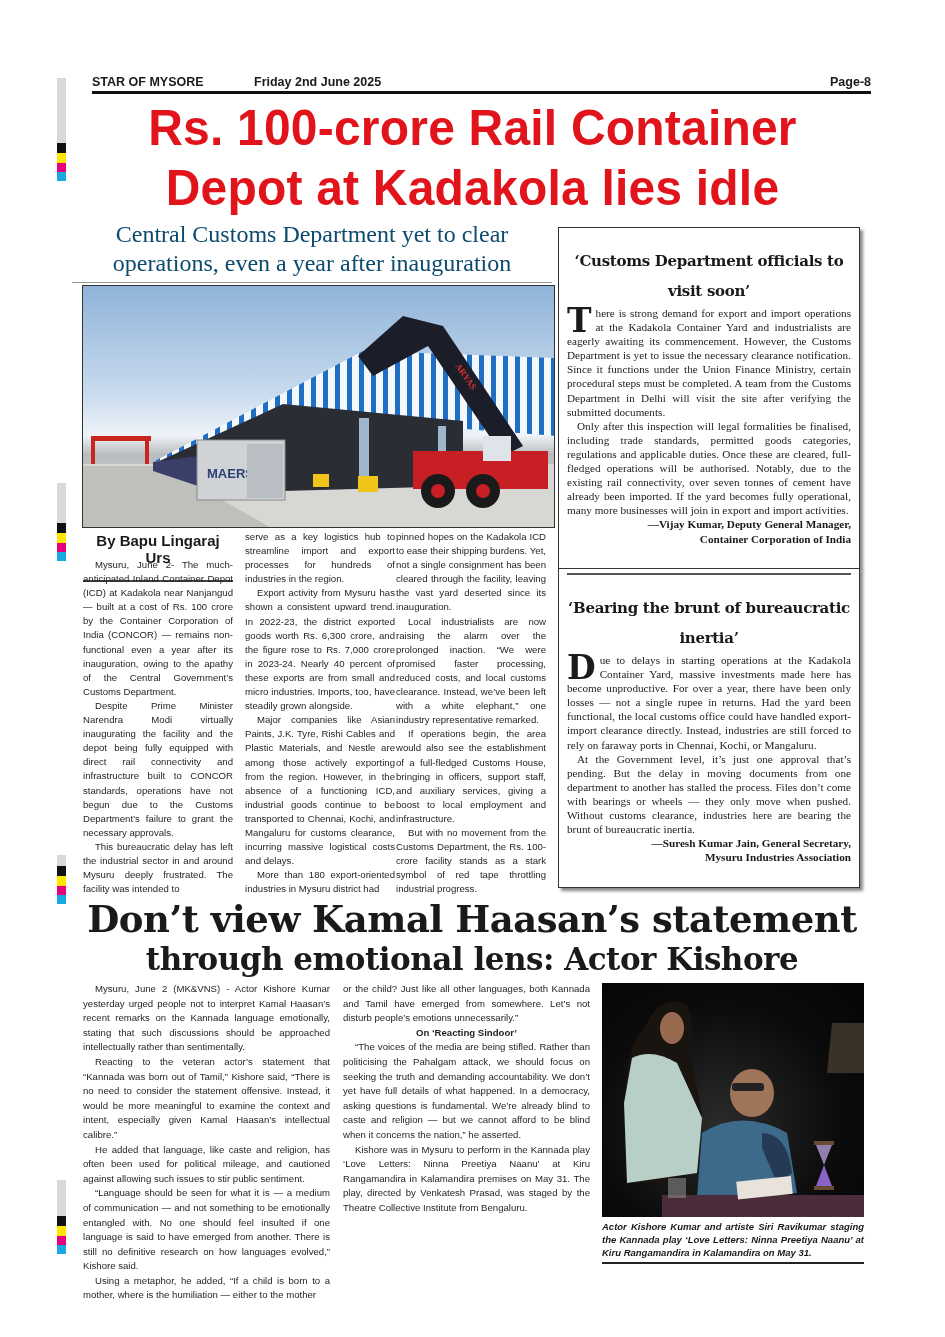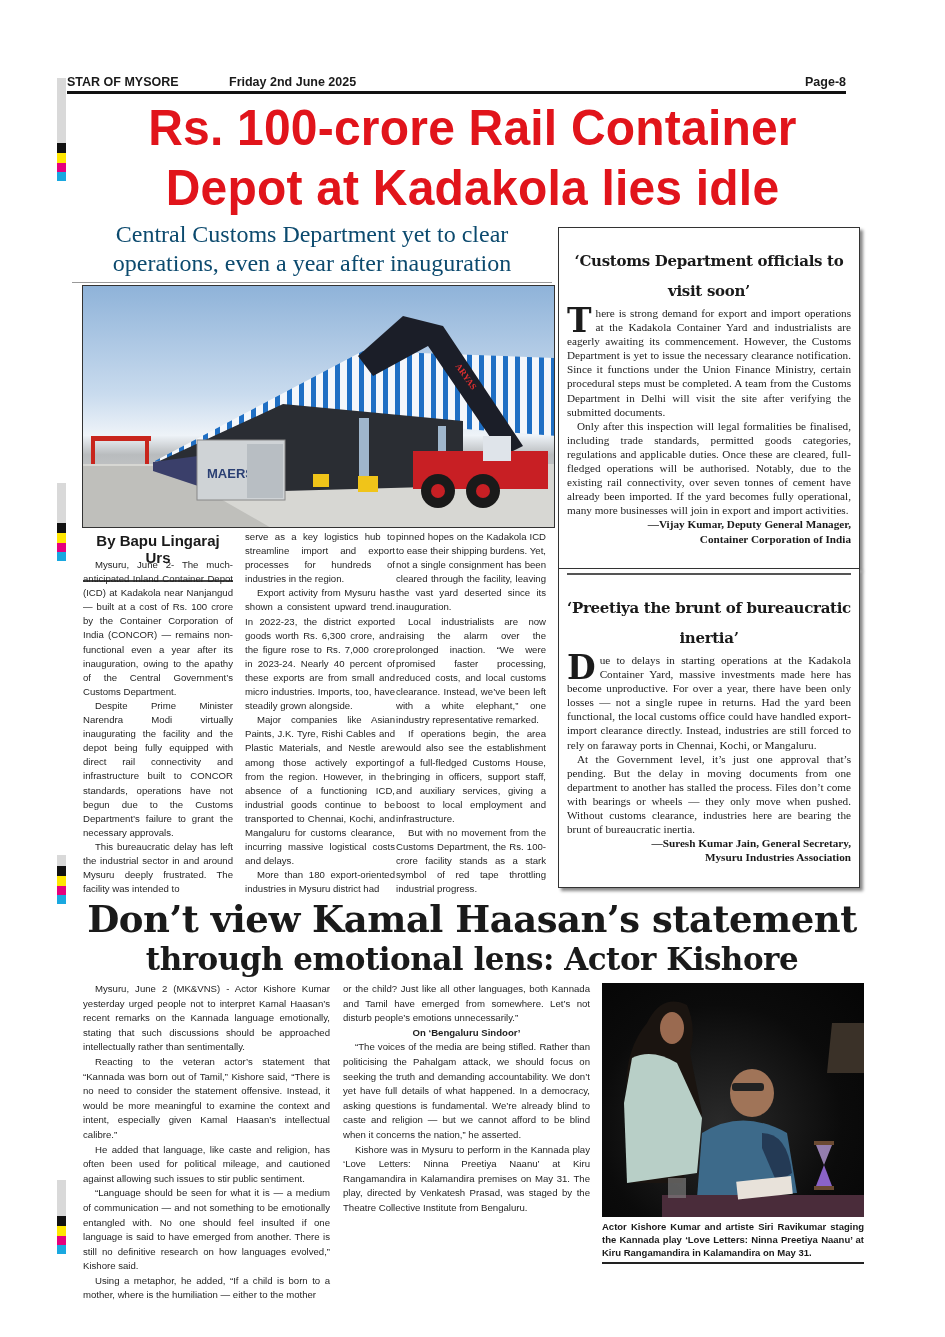--- a/index.html
+++ b/index.html
@@ -8,21 +8,21 @@
 
   
   .reg { position: absolute; left: 57px; width: 9px; }
   .reg.gray { background: #d9d9d9; }
   .reg.k { background: #111; }
   .reg.y { background: #ffe600; }
   .reg.m { background: #e5007d; }
   .reg.c { background: #19a8e0; }
 
   
-  .masthead { position: absolute; left: 67px; top: 74px; width: 779px; height: 20px; border-bottom: 3px solid #111; font-family: "Liberation Sans", sans-serif; font-weight: bold; font-size: 12.5px; }
+  .masthead { position: absolute; left: 92px; top: 74px; width: 779px; height: 20px; border-bottom: 3px solid #111; font-family: "Liberation Sans", sans-serif; font-weight: bold; font-size: 12.5px; }
   .masthead .paper { position: absolute; left: 0; top: 1px; }
   .masthead .date { position: absolute; left: 162px; top: 1px; }
   .masthead .page { position: absolute; right: 0; top: 1px; }
 
   .headline { position: absolute; left: 70px; width: 805px; text-align: center; color: #e1141b; font-family: "Liberation Sans", sans-serif; font-weight: bold; font-size: 48px; letter-spacing: 0.2px; line-height: 1; transform: scaleY(1.05); }
   .headline.l1 { top: 104px; }
   .headline.l2 { top: 164px; }
 
   .subhead { position: absolute; left: 72px; top: 220px; width: 480px; text-align: center; font-family: "Liberation Serif", serif; font-size: 24px; line-height: 29px; color: #0c4a6e; border-bottom: 1px solid #999; padding-bottom: 4px; }
 
@@ -42,21 +42,21 @@
   .box .body p.first { text-indent: 0; }
   .dropcap { float: left; font-family: "DejaVu Serif", serif; font-weight: bold; font-size: 33px; line-height: 26px; margin: 2px 4px 0 0; }
   .box .attr { text-align: right; font-family: "Liberation Serif", serif; font-weight: bold; font-size: 11.2px; line-height: 14.1px; padding-right: 8px; }
   .box2 .topline { border-top: 2px solid #555; margin: 4px 8px 0 8px; }
 
   .headline2 { position: absolute; left: 72px; width: 800px; text-align: center; font-family: "DejaVu Serif", serif; font-weight: bold; color: #1a1a1a; letter-spacing: -0.5px; }
   .headline2.l1 { top: 897px; font-size: 37px; line-height: 44px; }
   .headline2.l2 { top: 939px; font-size: 31px; line-height: 40px; }
 
   .photo2 { position: absolute; left: 602px; top: 983px; width: 262px; height: 234px; background: radial-gradient(ellipse at 45% 60%, #2a2a2a 0%, #0b0b0b 60%, #050505 100%); overflow: hidden; }
-  .caption { position: absolute; left: 602px; top: 1220px; width: 262px; font-family: "Liberation Sans", sans-serif; font-weight: bold; font-size: 9.5px; line-height: 13px; text-align: justify; padding-bottom: 3px; border-bottom: 2px solid #222; }
+  .caption { position: absolute; left: 602px; top: 1220px; width: 262px; font-family: "Liberation Sans", sans-serif; font-weight: bold; font-style: italic; font-size: 9.5px; line-height: 13px; text-align: justify; padding-bottom: 3px; border-bottom: 2px solid #222; }
   .subhd { text-align: center; font-weight: bold; text-indent: 0 !important; }
 </style>
 </head>
 <body>
 
 <div class="reg gray" style="top:78px;height:70px;"></div>
 <div class="reg k" style="top:143px;height:10px;"></div>
 <div class="reg y" style="top:153px;height:10px;"></div>
 <div class="reg m" style="top:163px;height:9px;"></div>
 <div class="reg c" style="top:172px;height:9px;"></div>
@@ -156,21 +156,21 @@
   <div class="body">
     <p class="first"><span class="dropcap">T</span><span>here is strong demand for export and import operations at the Kadakola Container Yard and industrialists are eagerly awaiting its commencement. However, the Customs Department is yet to issue the necessary clearance notification. Since it functions under the Union Finance Ministry, certain procedural steps must be completed. A team from the Customs Department in Delhi will visit the site after verifying the submitted documents.</span></p>
     <p>Only after this inspection will legal formalities be finalised, including trade standards, permitted goods categories, regulations and applicable duties. Once these are cleared, full-fledged operations will be authorised. Notably, due to the existing rail connectivity, over seven tonnes of cement have already been imported. If the yard becomes fully operational, many more businesses will join in export and import activities.</p>
   </div>
   <div class="attr">—Vijay Kumar, Deputy General Manager,</div>
   <div class="attr">Container Corporation of India</div>
 </div>
 
 <div class="box box2">
   <div class="topline"></div>
-  <h3>‘Preetiya the brunt of bureaucratic inertia’</h3>
+  <h3>‘Bearing the brunt of bureaucratic inertia’</h3>
   <div class="body">
     <p class="first"><span class="dropcap">D</span><span>ue to delays in starting operations at the Kadakola Container Yard, massive investments made here has become unproductive. For over a year, there have been only losses — not a single rupee in returns. Had the yard been functional, the local customs office could have handled export-import clearance directly. Instead, industries are still forced to rely on faraway ports in Chennai, Kochi, or Mangaluru.</span></p>
     <p>At the Government level, it’s just one approval that’s pending. But the delay in moving documents from one department to another has stalled the process. Files don’t come with bearings or wheels — they only move when pushed. Without customs clearance, industries here are bearing the brunt of bureaucratic inertia.</p>
   </div>
   <div class="attr">—Suresh Kumar Jain, General Secretary,</div>
   <div class="attr">Mysuru Industries Association</div>
 </div>
 
 <div class="headline2 l1">Don’t view Kamal Haasan’s statement</div>
 <div class="headline2 l2">through emotional lens: Actor Kishore</div>
@@ -178,21 +178,21 @@
 <div class="col" style="left:83px;top:982px;width:247px;line-height:14.6px;">
   <p>Mysuru, June 2 (MK&amp;VNS) - Actor Kishore Kumar yesterday urged people not to interpret Kamal Haasan’s recent remarks on the Kannada language emotionally, stating that such discussions should be approached intellectually rather than sentimentally.</p>
   <p>Reacting to the veteran actor’s statement that “Kannada was born out of Tamil,” Kishore said, “There is no need to consider the statement offensive. Instead, it would be more meaningful to examine the context and intent, especially given Kamal Haasan’s intellectual calibre.”</p>
   <p>He added that language, like caste and religion, has often been used for political mileage, and cautioned against allowing such issues to stir public sentiment.</p>
   <p>“Language should be seen for what it is — a medium of communication — and not something to be emotionally entangled with. No one should feel insulted if one language is said to have emerged from another. There is still no definitive research on how languages evolved,” Kishore said.</p>
   <p>Using a metaphor, he added, “If a child is born to a mother, where is the humiliation — either to the mother</p>
 </div>
 
 <div class="col" style="left:343px;top:982px;width:247px;line-height:14.6px;">
   <p style="text-indent:0">or the child? Just like all other languages, both Kannada and Tamil have emerged from somewhere. Let’s not disturb people’s emotions unnecessarily.”</p>
-  <p class="subhd">On ‘Bengaluru Sindoor’</p>
+  <p class="subhd">On ‘Reacting Sindoor’</p>
   <p>“The voices of the media are being stifled. Rather than politicising the Pahalgam attack, we should focus on seeking the truth and demanding accountability. We don’t yet have full details of what happened. In a democracy, asking questions is fundamental. We’re already blind to caste and religion — but we cannot afford to be blind when it concerns the nation,” he asserted.</p>
   <p>Kishore was in Mysuru to perform in the Kannada play ‘Love Letters: Ninna Preetiya Naanu’ at Kiru Rangamandira in Kalamandira premises on May 31. The play, directed by Venkatesh Prasad, was staged by the Theatre Collective Institute from Bengaluru.</p>
 </div>
 
 <div class="photo2">
   <svg width="262" height="234" viewBox="0 0 262 234">
     <polygon points="230,40 262,40 262,90 225,90" fill="#3a3128"></polygon>
 
     <path d="M45,40 Q60,10 85,22 Q95,45 88,70 L100,130 L80,200 L30,200 L25,120 Q20,70 45,40 Z" fill="#1a1410"></path>
     <path d="M30,75 Q50,65 75,80 L100,135 L95,190 L25,200 L22,120 Z" fill="#b8cfc7"></path>

